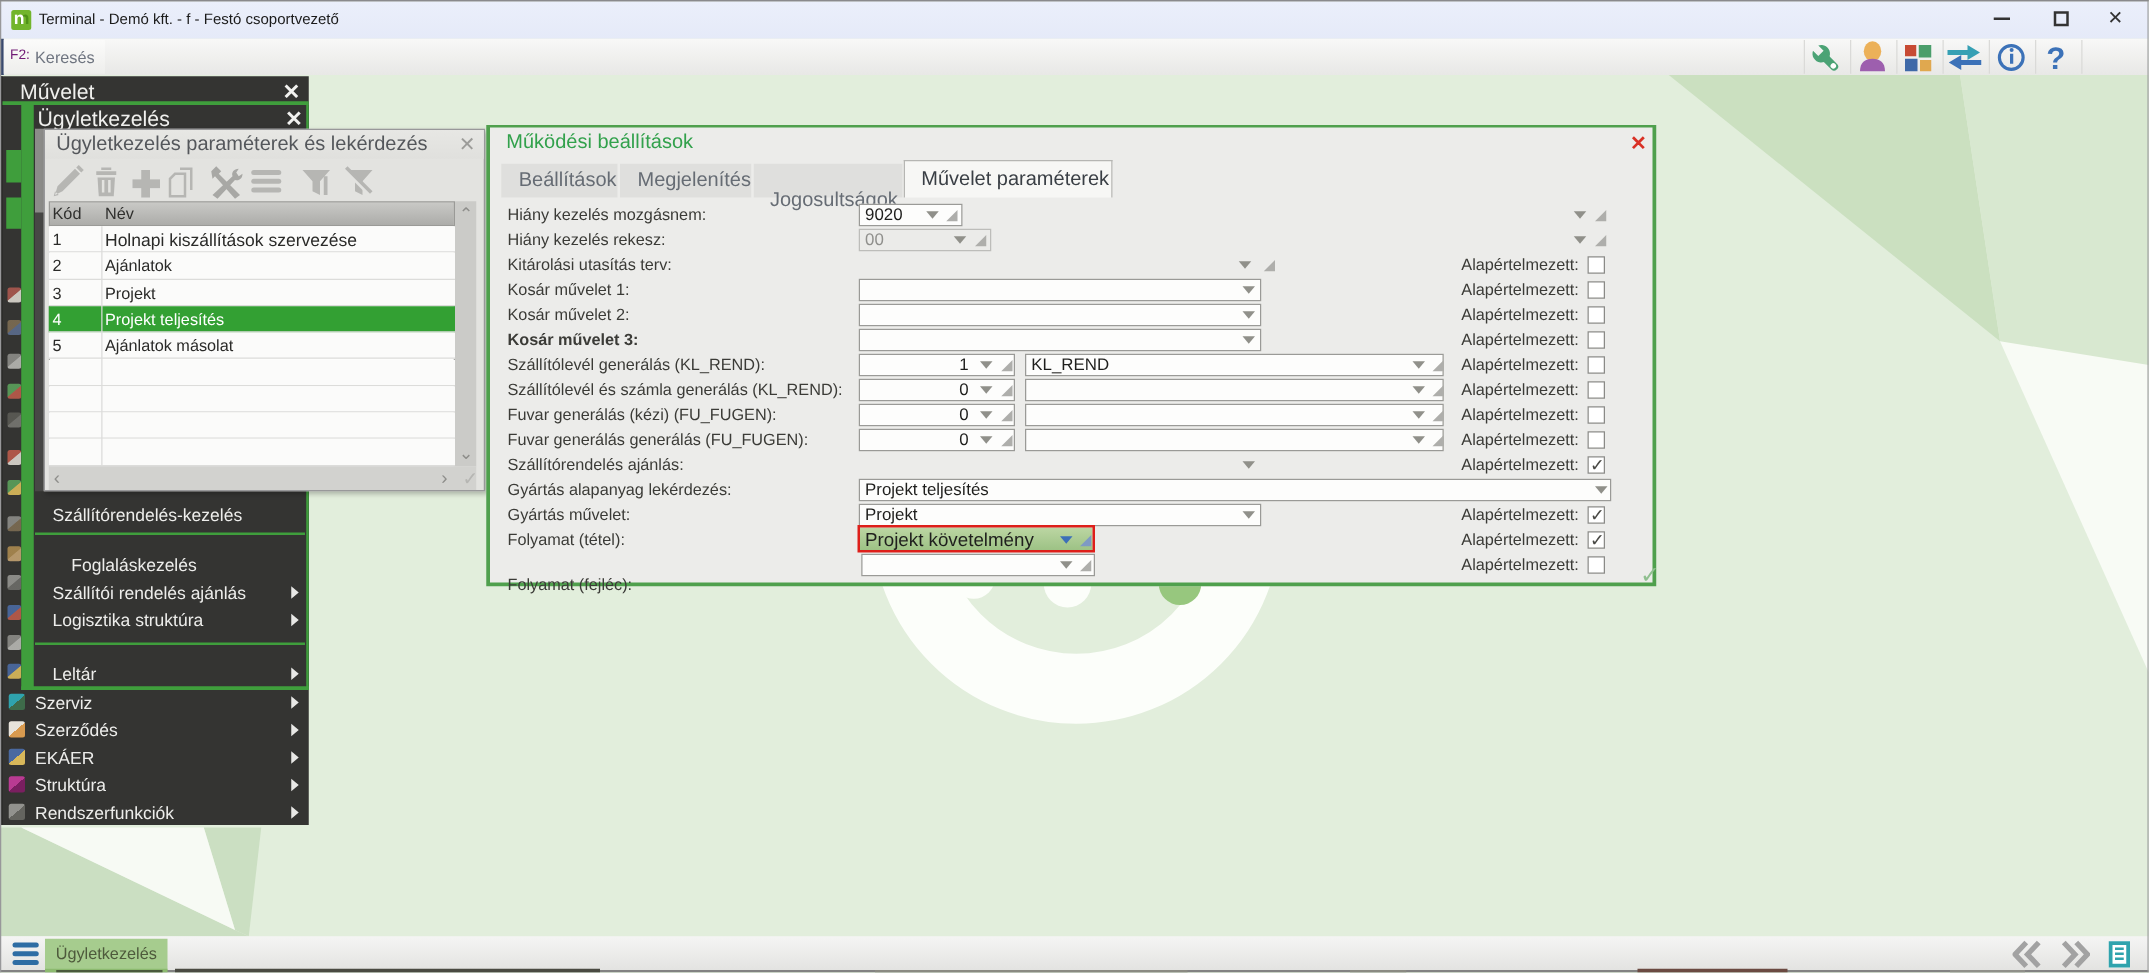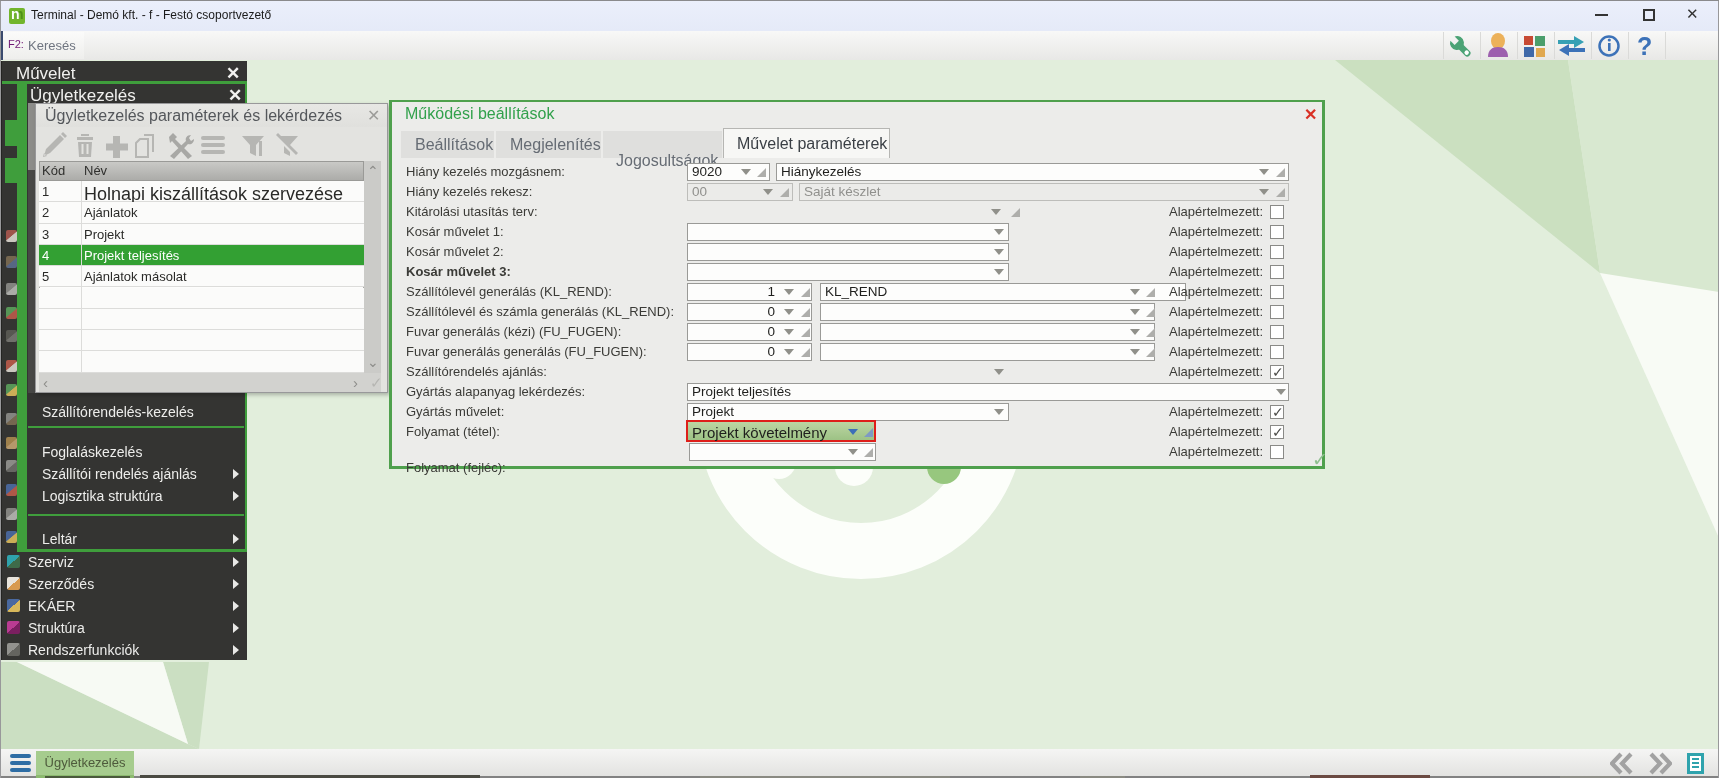--- a/index.html
+++ b/index.html
@@ -87,21 +87,21 @@
 </div>
 
 <div class="abs" style="left:17px;top:84px;width:230px;height:468px;background:#343432;
      border-left:10px solid #3F9E3C;border-right:2px solid #3F9E3C;border-bottom:3px solid #3F9E3C;
      box-sizing:border-box;z-index:3;">
   <div class="abs" style="left:3px;top:2px;font-size:17px;color:#F0F0EE;">Ügyletkezelés</div>
   <div class="abs" style="left:201px;top:1px;font-size:17px;color:#F2F2F0;font-weight:bold;">✕</div>
 
   <div class="mitem" style="left:15px;top:320px;">Szállítórendelés-kezelés</div>
   <div class="gsep" style="top:342px;"></div>
-  <div class="mitem" style="left:15px;top:360px;">Foglaláskezelés</div>
+  <div class="mitem" style="left:30px;top:360px;">Foglaláskezelés</div>
   <div class="mitem" style="left:15px;top:382px;">Szállítói rendelés ajánlás</div>
   <div class="mitem" style="left:15px;top:404px;">Logisztika struktúra</div>
   <div class="gsep" style="top:430px;"></div>
   <div class="mitem" style="left:15px;top:447px;">Leltár</div>
   <div class="marr" style="left:206px;top:385px;"></div>
   <div class="marr" style="left:206px;top:407px;"></div>
   <div class="marr" style="left:206px;top:450px;"></div>
 </div>
 
 <div class="abs" style="left:28px;top:103px;width:7px;height:290px;background:#474745;z-index:4;"></div>
@@ -158,21 +158,21 @@
   <div class="abs" style="left:3px;top:57px;width:325px;height:123px;">
 
     <div class="abs" style="left:0;top:0;width:325px;height:20px;background:linear-gradient(#C9C9C6,#ACACA9);border:1px solid #9A9A97;box-sizing:border-box;"></div>
     <div class="abs" style="left:3px;top:2px;font-size:13px;color:#2F2F2D;">Kód</div>
     <div class="abs" style="left:45px;top:2px;font-size:13px;color:#2F2F2D;">Név</div>
 
     <div class="abs" style="left:0;top:20px;width:325px;height:192px;background:#FDFDFC;border-left:1px solid #AAAAA7;border-right:1px solid #AAAAA7;box-sizing:border-box;"></div>
     <div id="tbl" class="abs" style="left:0;top:20px;width:325px;">
     <div class="abs" style="left:0;top:0.0px;width:325px;height:21.3px;background:#FBFBFA;border-bottom:1px solid #DCDCDA;box-sizing:border-box;"></div>
     <div class="abs" style="left:3px;top:3.0px;font-size:13px;color:#2A2A28;">1</div>
-    <div class="abs" style="left:45px;top:3.0px;font-size:18px;color:#2A2A28;">Holnapi kiszállítások szervezése</div>
+    <div class="abs" style="left:45px;top:3.0px;font-size:14px;color:#2A2A28;">Holnapi kiszállítások szervezése</div>
     <div class="abs" style="left:0;top:21.3px;width:325px;height:21.3px;background:#FBFBFA;border-bottom:1px solid #DCDCDA;box-sizing:border-box;"></div>
     <div class="abs" style="left:3px;top:24.3px;font-size:13px;color:#2A2A28;">2</div>
     <div class="abs" style="left:45px;top:24.3px;font-size:13px;color:#2A2A28;">Ajánlatok</div>
     <div class="abs" style="left:0;top:42.6px;width:325px;height:21.3px;background:#FBFBFA;border-bottom:1px solid #DCDCDA;box-sizing:border-box;"></div>
     <div class="abs" style="left:3px;top:45.6px;font-size:13px;color:#2A2A28;">3</div>
     <div class="abs" style="left:45px;top:45.6px;font-size:13px;color:#2A2A28;">Projekt</div>
     <div class="abs" style="left:0;top:63.9px;width:325px;height:21.3px;background:#33A033;border-bottom:1px solid #DCDCDA;box-sizing:border-box;"></div>
     <div class="abs" style="left:3px;top:66.9px;font-size:13px;color:#FFFFFF;">4</div>
     <div class="abs" style="left:45px;top:66.9px;font-size:13px;color:#FFFFFF;">Projekt teljesítés</div>
     <div class="abs" style="left:0;top:85.2px;width:325px;height:21.3px;background:#FBFBFA;border-bottom:1px solid #DCDCDA;box-sizing:border-box;"></div>
@@ -208,28 +208,26 @@
   <div class="abs" style="left:23px;top:34px;font-size:16px;color:#666C74;">Beállítások</div>
   <div class="abs" style="left:118px;top:34px;font-size:16px;color:#666C74;">Megjelenítés</div>
   <div class="abs" style="left:224px;top:34px;font-size:16px;color:#666C74;margin-top:16px;">Jogosultságok</div>
   <div class="abs" style="left:345px;top:33px;font-size:16px;color:#3A3F45;">Művelet paraméterek</div>
 
   <div id="form" class="abs" style="left:0;top:0;width:930px;height:364px;">
   <div class="lbl" style="left:14px;top:62px;">Hiány kezelés mozgásnem:</div>
   <div class="combo" style="left:295px;top:61px;width:83px;">9020</div>
   <div class="dd" style="left:344px;top:67px;"></div>
   <div class="rg" style="left:365px;top:66px;"></div>
-  <div class="combo" style="left:384px;top:61px;width:513px;">Hiánykezelés</div>
   <div class="dd" style="left:862px;top:67px;"></div>
   <div class="rg" style="left:884px;top:66px;"></div>
   <div class="lbl" style="left:14px;top:82px;">Hiány kezelés rekesz:</div>
   <div class="combo dis" style="left:295px;top:81px;width:106px;">00</div>
   <div class="dd" style="left:366px;top:87px;"></div>
   <div class="rg" style="left:388px;top:86px;"></div>
-  <div class="combo dis" style="left:407px;top:81px;width:490px;">Saját készlet</div>
   <div class="dd" style="left:862px;top:87px;"></div>
   <div class="rg" style="left:884px;top:86px;"></div>
   <div class="lbl" style="left:14px;top:102px;">Kitárolási utasítás terv:</div>
   <div class="dd" style="left:594px;top:107px;"></div>
   <div class="rg" style="left:619px;top:106px;"></div>
   <div class="alap" style="top:102px;">Alapértelmezett:</div>
   <div class="cb" style="top:103px;"></div>
   <div class="lbl" style="left:14px;top:122px;">Kosár művelet 1:</div>
   <div class="combo" style="left:295px;top:121px;width:322px;"></div>
   <div class="dd" style="left:597px;top:127px;"></div>
@@ -242,21 +240,21 @@
   <div class="cb" style="top:143px;"></div>
   <div class="lbl" style="left:14px;top:162px;font-weight:bold;">Kosár művelet 3:</div>
   <div class="combo" style="left:295px;top:161px;width:322px;"></div>
   <div class="dd" style="left:597px;top:167px;"></div>
   <div class="alap" style="top:162px;">Alapértelmezett:</div>
   <div class="cb" style="top:163px;"></div>
   <div class="lbl" style="left:14px;top:182px;">Szállítólevél generálás (KL_REND):</div>
   <div class="combo" style="left:295px;top:181px;width:125px;padding-left:0;padding-right:36px;text-align:right;">1</div>
   <div class="dd" style="left:387px;top:187px;"></div>
   <div class="rg" style="left:409px;top:186px;"></div>
-  <div class="combo" style="left:428px;top:181px;width:366px;">KL_REND</div>
+  <div class="combo" style="left:428px;top:181px;width:335px;">KL_REND</div>
   <div class="dd" style="left:733px;top:187px;"></div>
   <div class="rg" style="left:754px;top:186px;"></div>
   <div class="alap" style="top:182px;">Alapértelmezett:</div>
   <div class="cb" style="top:183px;"></div>
   <div class="lbl" style="left:14px;top:202px;">Szállítólevél és számla generálás (KL_REND):</div>
   <div class="combo" style="left:295px;top:201px;width:125px;padding-left:0;padding-right:36px;text-align:right;">0</div>
   <div class="dd" style="left:387px;top:207px;"></div>
   <div class="rg" style="left:409px;top:206px;"></div>
   <div class="combo" style="left:428px;top:201px;width:335px;"></div>
   <div class="dd" style="left:733px;top:207px;"></div>

